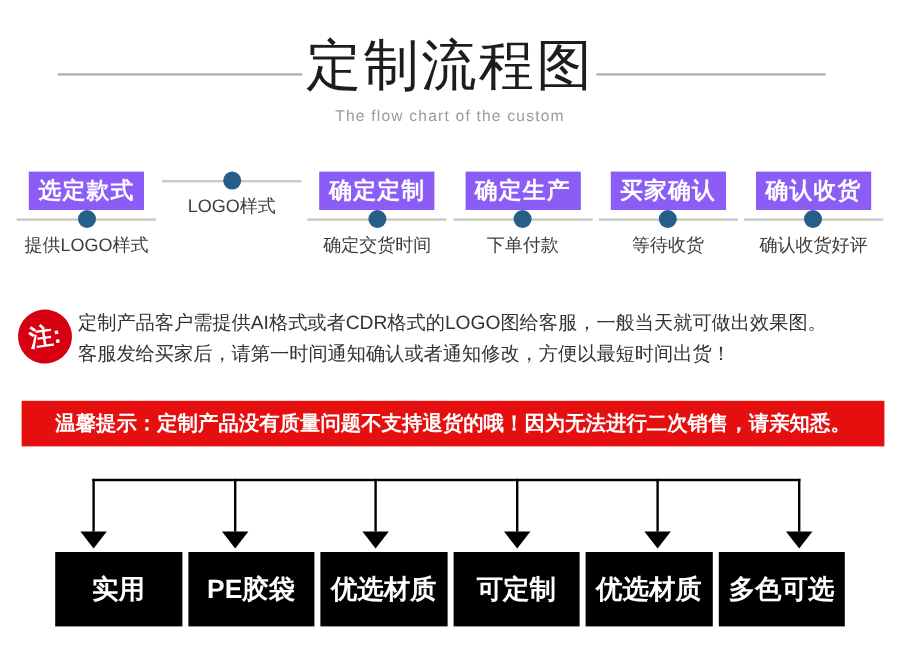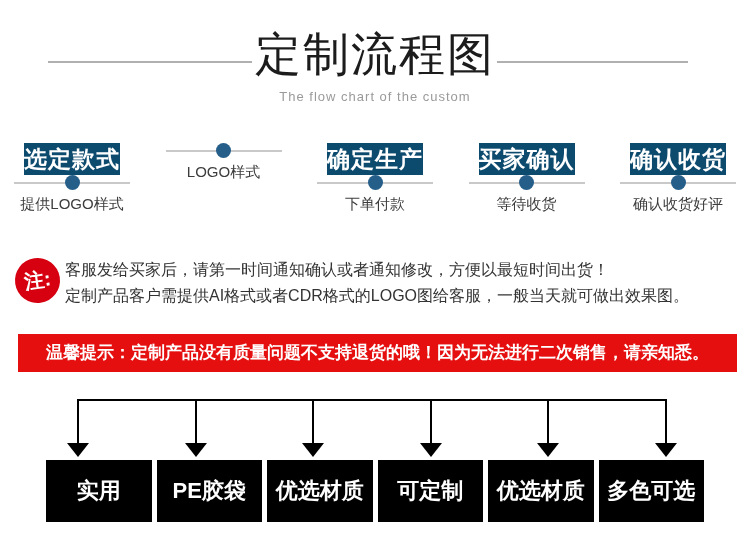--- a/index.html
+++ b/index.html
@@ -26,22 +26,22 @@
   }
 
   
   #steps {
     position: absolute; top: 131px; left: 0; width: 750px;
     display: flex; justify-content: space-between;
     padding: 0 14px; box-sizing: border-box;
   }
   .step-col { width: 116px; display: flex; flex-direction: column; align-items: center; }
   .step-box {
-    width: 96px; height: 32px; background: #0c4a6e;
-    color: #ffffff; font-size: 23px; font-weight: 700;
+    width: 96px; height: 32px; background: #8b5cf6;
+    color: #ffffff; font-size: 19px; font-weight: 700;
     display: flex; align-items: center; justify-content: center;
     letter-spacing: 1px; white-space: nowrap;
   }
   .step-linewrap { position: relative; width: 116px; height: 15px; }
   .step-line {
     position: absolute; top: 7px; left: 0; width: 116px; height: 2px;
     background: #c9c9c9;
   }
   .step-dot {
     position: absolute; top: 0; left: 50.5px; width: 15px; height: 15px;
@@ -124,20 +124,28 @@
       <div class="step-label">提供LOGO样式</div>
     </div>
     <div class="step-col">
       <div class="step-linewrap">
         <div class="step-line"></div>
         <div class="step-dot"></div>
       </div>
       <div class="step-label">LOGO样式</div>
     </div>
     <div class="step-col">
+      <div class="step-box">确定定制</div>
+      <div class="step-linewrap">
+        <div class="step-line"></div>
+        <div class="step-dot"></div>
+      </div>
+      <div class="step-label">确定交货时间</div>
+    </div>
+    <div class="step-col">
       <div class="step-box">确定生产</div>
       <div class="step-linewrap">
         <div class="step-line"></div>
         <div class="step-dot"></div>
       </div>
       <div class="step-label">下单付款</div>
     </div>
     <div class="step-col">
       <div class="step-box">买家确认</div>
       <div class="step-linewrap">
@@ -152,22 +160,22 @@
         <div class="step-line"></div>
         <div class="step-dot"></div>
       </div>
       <div class="step-label">确认收货好评</div>
     </div>
   </div>
 
   <div id="note">
     <div class="note-badge">注:</div>
     <div class="note-text">
+      <div>定制产品客户需提供AI格式或者CDR格式的LOGO图给客服，一般当天就可做出效果图。</div>
       <div>客服发给买家后，请第一时间通知确认或者通知修改，方便以最短时间出货！</div>
-      <div>定制产品客户需提供AI格式或者CDR格式的LOGO图给客服，一般当天就可做出效果图。</div>
     </div>
   </div>
 
   <div id="warning">温馨提示：定制产品没有质量问题不支持退货的哦！因为无法进行二次销售，请亲知悉。</div>
 
   <div id="arrows">
     <div class="connector"></div>
     <div class="arrow">
         <div class="stem"></div>
         <div class="head"></div>

